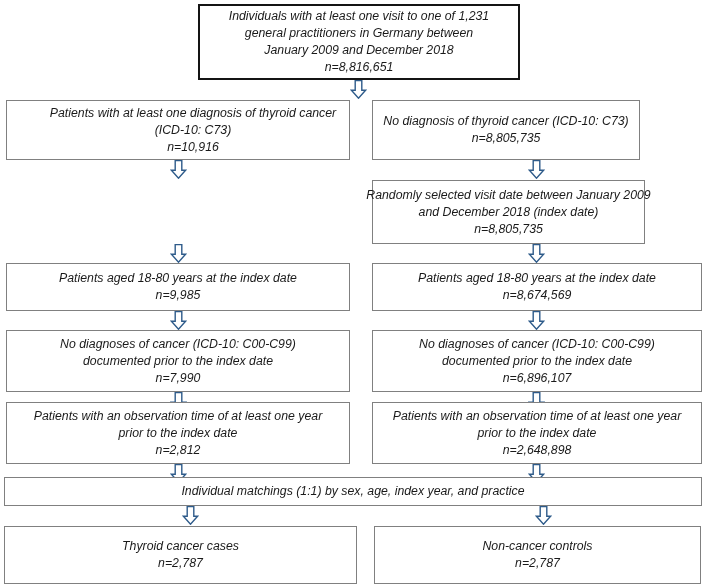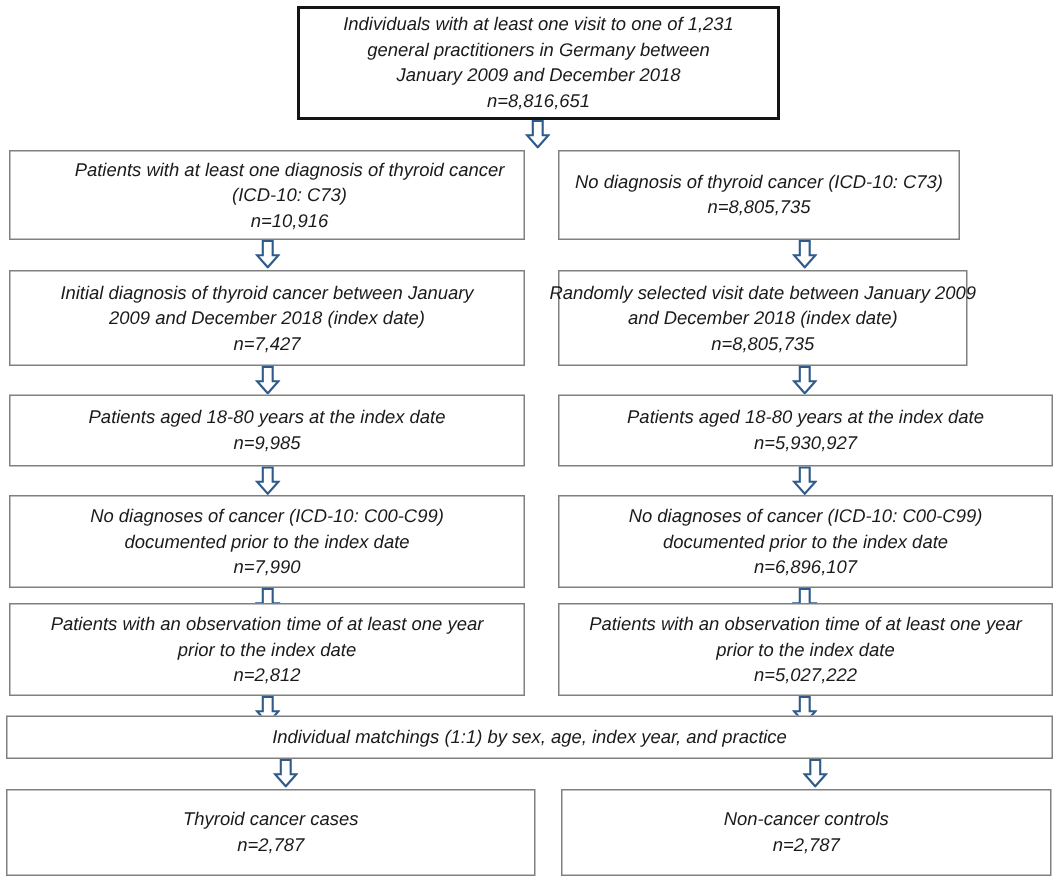--- a/index.html
+++ b/index.html
@@ -82,25 +82,20 @@
     <span class="line">Patients with at least one diagnosis of thyroid cancer</span>
     <span class="line">(ICD-10: C73)</span>
     <span class="line">n=10,916</span>
   </div>
   <div class="arrow" style="left:170px; top:160px;">
       <svg viewBox="0 0 17 19" xmlns="http://www.w3.org/2000/svg">
         <path d="M5.2 0.6 L11.8 0.6 L11.8 10.2 L15.6 10.2 L8.5 18.2 L1.4 10.2 L5.2 10.2 Z" fill="#ffffff" stroke="#2e5b8a" stroke-width="1.4" stroke-linejoin="miter"></path>
       </svg>
     </div>
 
-  <div class="box" style="left:6px; top:180px; width:344px; height:64px;">
-    <span class="line">Initial diagnosis of thyroid cancer between January</span>
-    <span class="line">2009 and December 2018 (index date)</span>
-    <span class="line">n=7,427</span>
-  </div>
   <div class="arrow" style="left:170px; top:244px;">
       <svg viewBox="0 0 17 19" xmlns="http://www.w3.org/2000/svg">
         <path d="M5.2 0.6 L11.8 0.6 L11.8 10.2 L15.6 10.2 L8.5 18.2 L1.4 10.2 L5.2 10.2 Z" fill="#ffffff" stroke="#2e5b8a" stroke-width="1.4" stroke-linejoin="miter"></path>
       </svg>
     </div>
 
   <div class="box" style="left:6px; top:263px; width:344px; height:48px;">
     <span class="line">Patients aged 18-80 years at the  index date</span>
     <span class="line">n=9,985</span>
   </div>
@@ -148,21 +143,21 @@
     <span class="line">n=8,805,735</span>
   </div>
   <div class="arrow" style="left:528px; top:244px;">
       <svg viewBox="0 0 17 19" xmlns="http://www.w3.org/2000/svg">
         <path d="M5.2 0.6 L11.8 0.6 L11.8 10.2 L15.6 10.2 L8.5 18.2 L1.4 10.2 L5.2 10.2 Z" fill="#ffffff" stroke="#2e5b8a" stroke-width="1.4" stroke-linejoin="miter"></path>
       </svg>
     </div>
 
   <div class="box" style="left:372px; top:263px; width:330px; height:48px;">
     <span class="line">Patients aged 18-80 years at the  index date</span>
-    <span class="line">n=5,930,927</span>
+    <span class="line">n=8,674,569</span>
   </div>
   <div class="arrow" style="left:528px; top:311px;">
       <svg viewBox="0 0 17 19" xmlns="http://www.w3.org/2000/svg">
         <path d="M5.2 0.6 L11.8 0.6 L11.8 10.2 L15.6 10.2 L8.5 18.2 L1.4 10.2 L5.2 10.2 Z" fill="#ffffff" stroke="#2e5b8a" stroke-width="1.4" stroke-linejoin="miter"></path>
       </svg>
     </div>
 
   <div class="box" style="left:372px; top:330px; width:330px; height:62px;">
     <span class="line">No diagnoses of cancer (ICD-10: C00-C99)</span>
     <span class="line">documented prior to the index date</span>
@@ -170,21 +165,21 @@
   </div>
   <div class="arrow" style="left:528px; top:392px;">
       <svg viewBox="0 0 17 19" xmlns="http://www.w3.org/2000/svg">
         <path d="M5.2 0.6 L11.8 0.6 L11.8 10.2 L15.6 10.2 L8.5 18.2 L1.4 10.2 L5.2 10.2 Z" fill="#ffffff" stroke="#2e5b8a" stroke-width="1.4" stroke-linejoin="miter"></path>
       </svg>
     </div>
 
   <div class="box" style="left:372px; top:402px; width:330px; height:62px;">
     <span class="line">Patients with an observation time of at least one year</span>
     <span class="line">prior to the index date</span>
-    <span class="line">n=5,027,222</span>
+    <span class="line">n=2,648,898</span>
   </div>
   <div class="arrow" style="left:528px; top:464px;">
       <svg viewBox="0 0 17 19" xmlns="http://www.w3.org/2000/svg">
         <path d="M5.2 0.6 L11.8 0.6 L11.8 10.2 L15.6 10.2 L8.5 18.2 L1.4 10.2 L5.2 10.2 Z" fill="#ffffff" stroke="#2e5b8a" stroke-width="1.4" stroke-linejoin="miter"></path>
       </svg>
     </div>
 
   <div class="box" style="left:4px; top:477px; width:698px; height:29px;justify-content:center;">
     <span class="line">Individual matchings (1:1) by sex, age, index year, and practice</span>
   </div>

